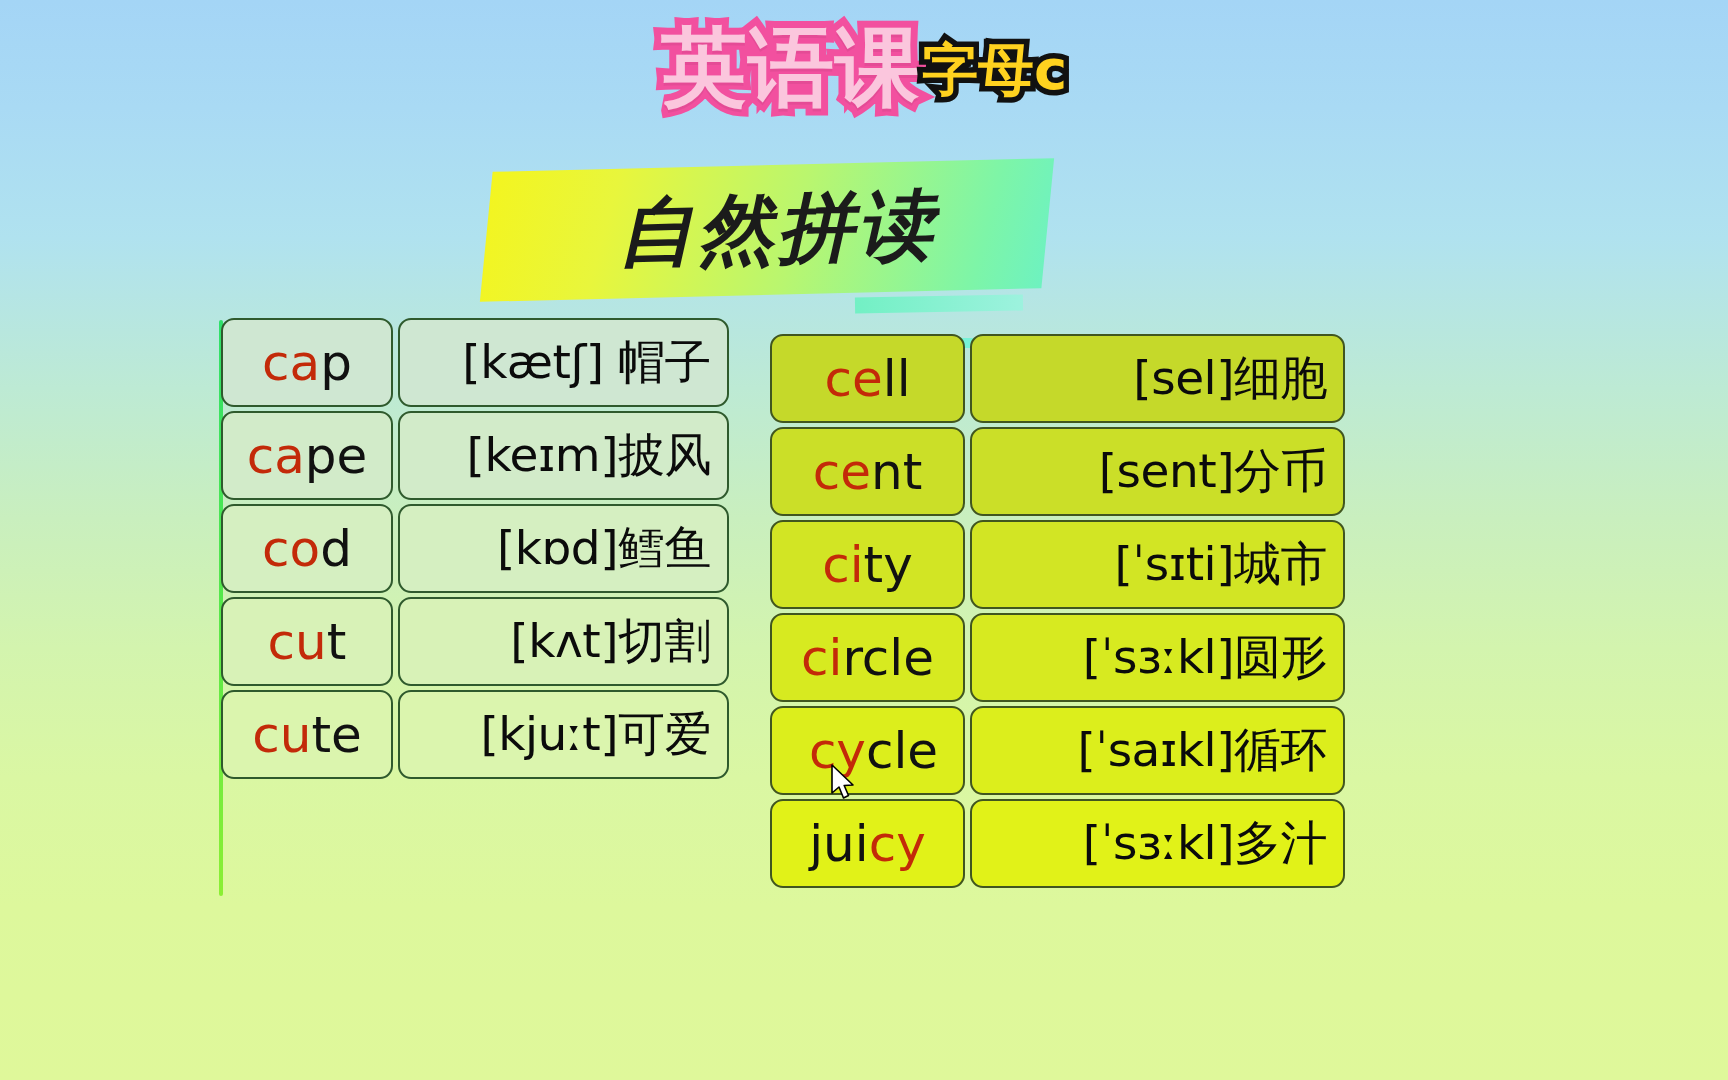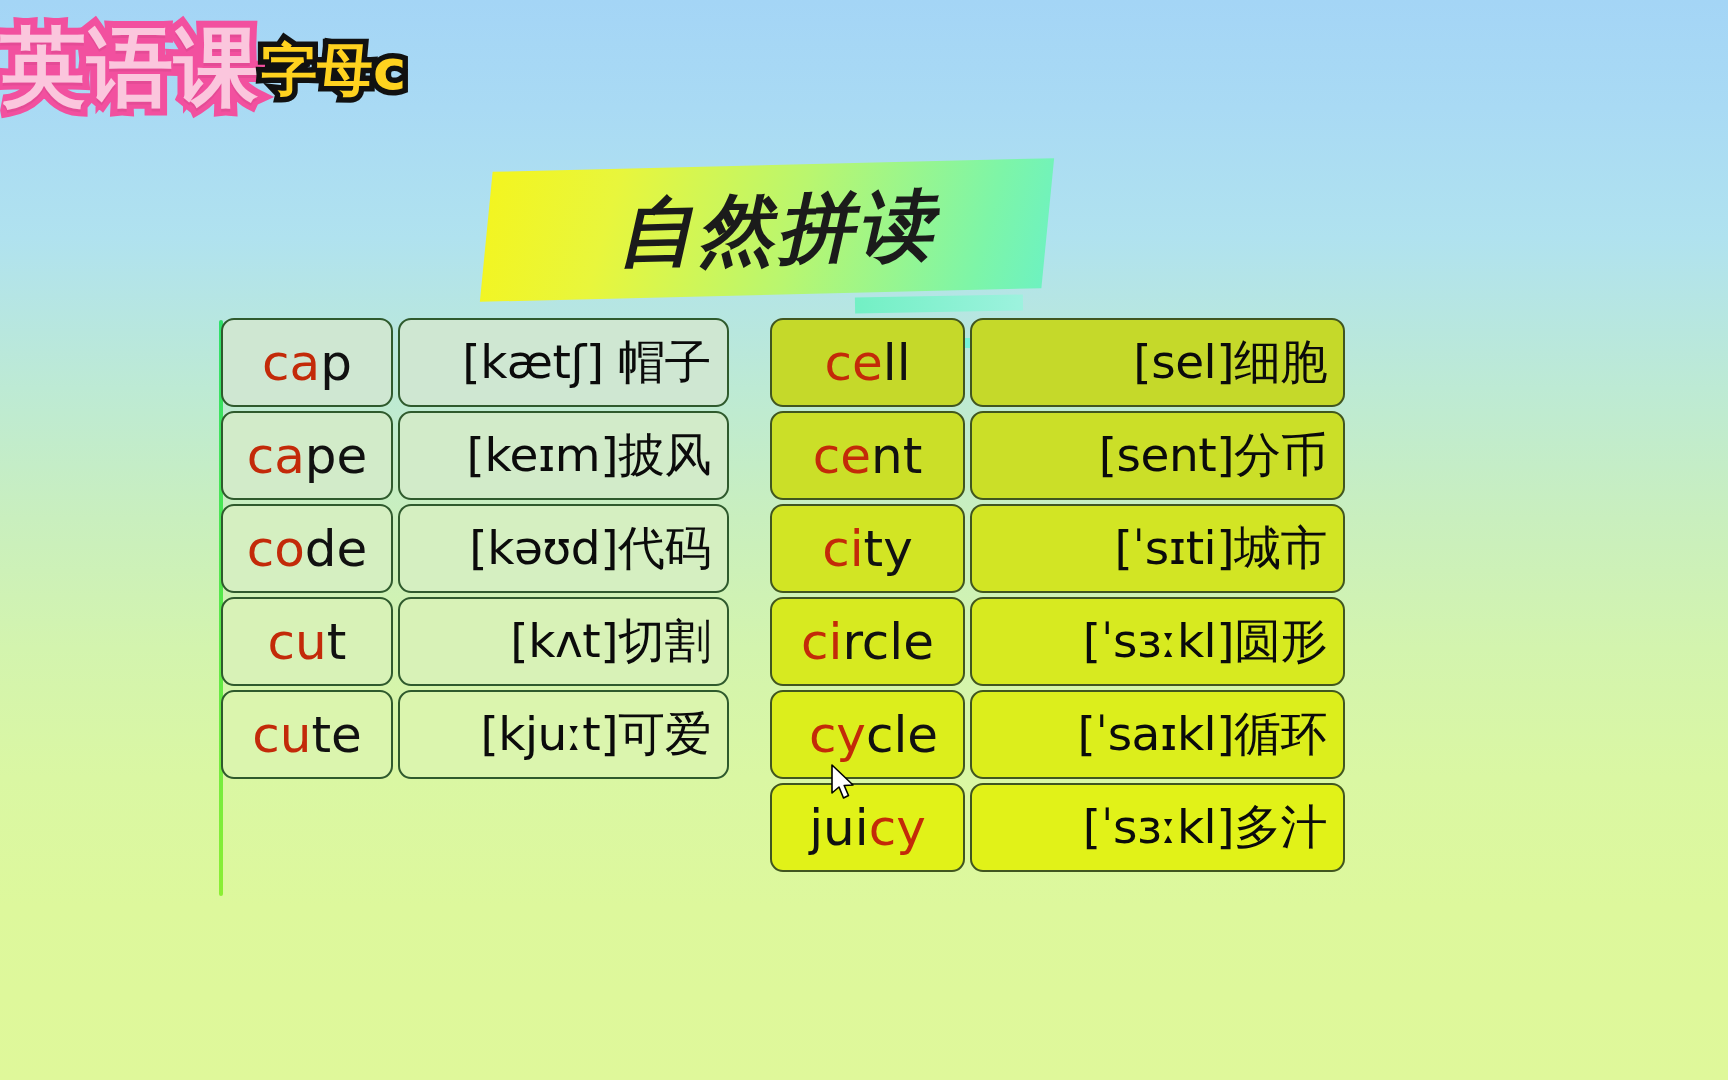--- a/index.html
+++ b/index.html
@@ -24,21 +24,21 @@
        #dff89a 100%);
     overflow:hidden;
   }
 
   
   .header{
     position:absolute;left:0;top:0;width:1728px;height:330px;
   }
   .title-row{
     position:absolute;left:0;top:28px;width:1728px;
-    display:flex;align-items:flex-end;
+    display:flex;align-items:flex-end;justify-content:center;
   }
   .title-main{
     font-size:86px;font-weight:bold;line-height:1;
     font-family:"DejaVu Sans","Liberation Sans",sans-serif;
     color:#fbc6dd;
     -webkit-text-stroke:14px #f2509f;
     paint-order:stroke fill;
     letter-spacing:1px;
     transform:translateY(-4px);
     text-shadow:0 3px 0 rgba(0,0,0,0.05);
@@ -82,21 +82,21 @@
 
   
   .tables{
     position:absolute;left:0;top:318px;width:1728px;height:580px;
   }
   .table{
     position:absolute;top:0;
     display:flex;flex-direction:column;gap:4px;
   }
   .table.left{left:221px;width:508px;}
-  .table.right{left:770px;width:577px;}
+  .table.right{left:770px;width:577px;margin-top:16px;}
 
   .row{display:flex;gap:5px;height:89px;}
 
   .cell{
     border:2px solid #3b5c2a;
     border-radius:13px;
     display:flex;align-items:center;
     box-sizing:border-box;
     overflow:hidden;
   }
@@ -191,24 +191,24 @@
         <div class="row">
           <div class="cell word">
             <span class="word-text"><span class="hl">ca</span><span>pe</span></span>
           </div>
           <div class="cell def">
             <span class="def-text">[keɪm]披风</span>
           </div>
         </div>
         <div class="row">
           <div class="cell word">
-            <span class="word-text"><span class="hl">co</span><span>de</span></span>
-          </div>
-          <div class="cell def">
-            <span class="def-text">[kəʊd]代码</span>
+            <span class="word-text"><span class="hl">co</span><span>d</span></span>
+          </div>
+          <div class="cell def">
+            <span class="def-text">[kɒd]鳕鱼</span>
           </div>
         </div>
         <div class="row">
           <div class="cell word">
             <span class="word-text"><span class="hl">cu</span><span>t</span></span>
           </div>
           <div class="cell def">
             <span class="def-text">[kʌt]切割</span>
           </div>
         </div>

